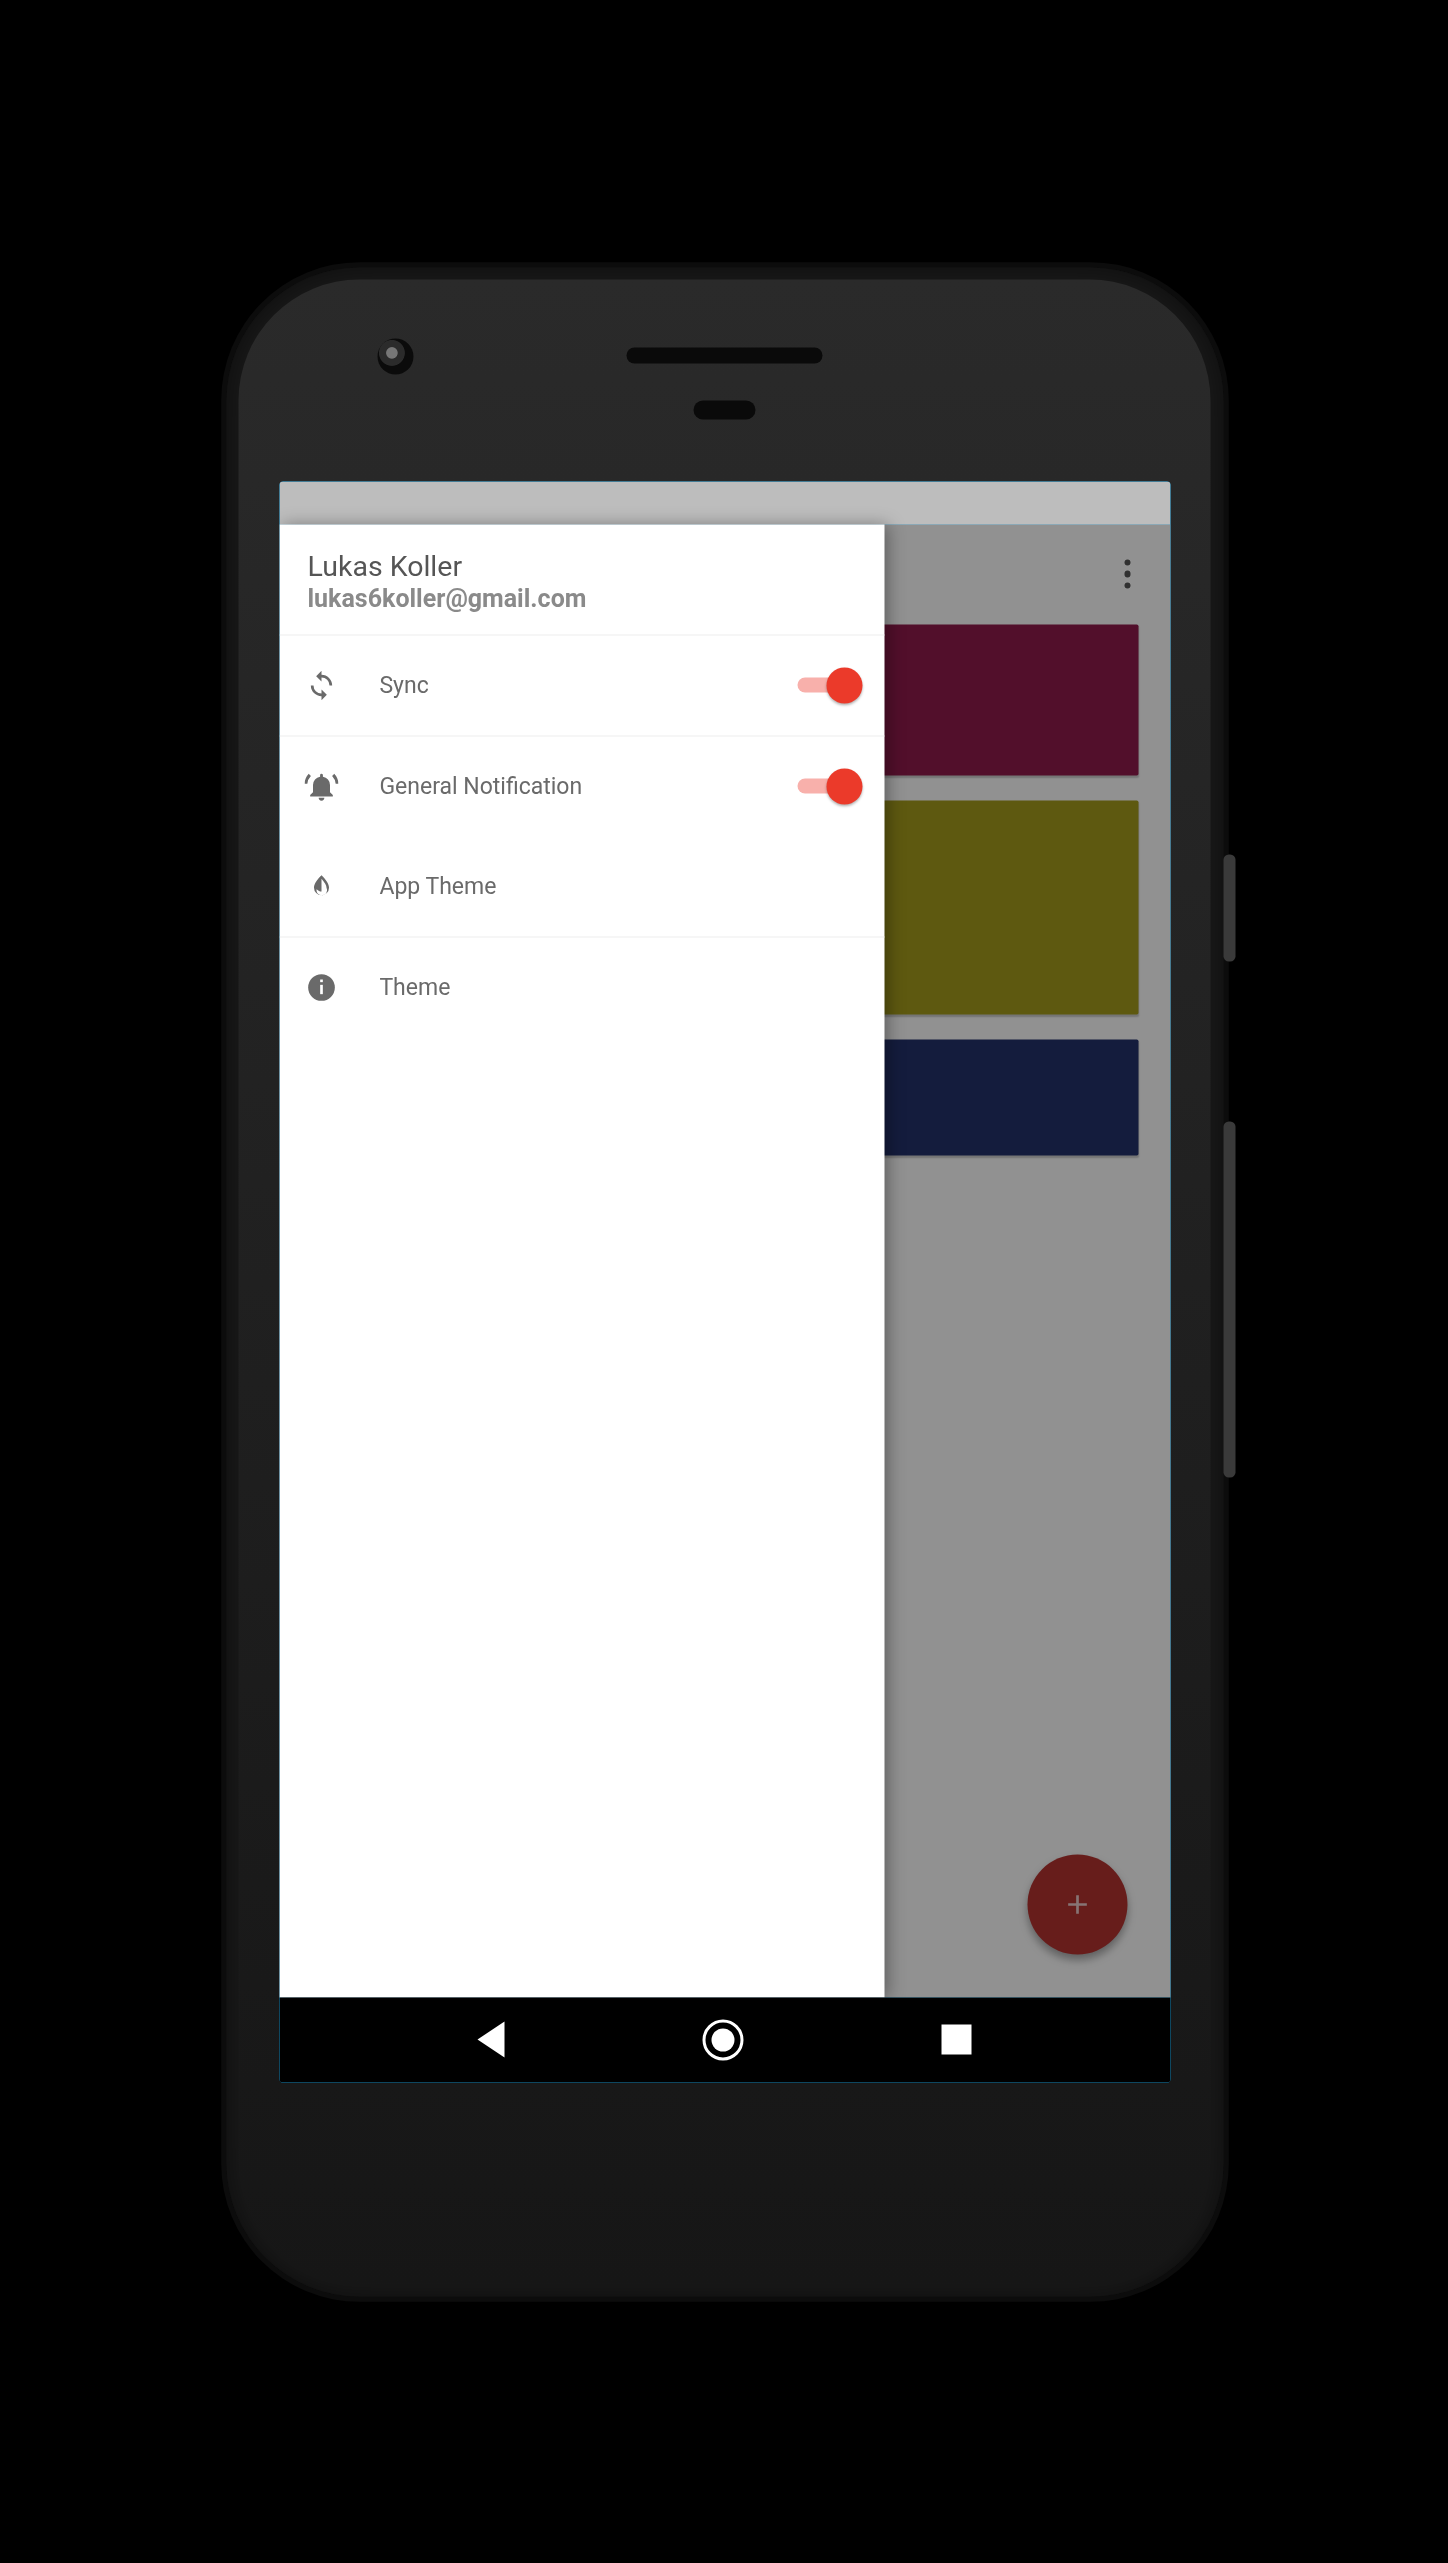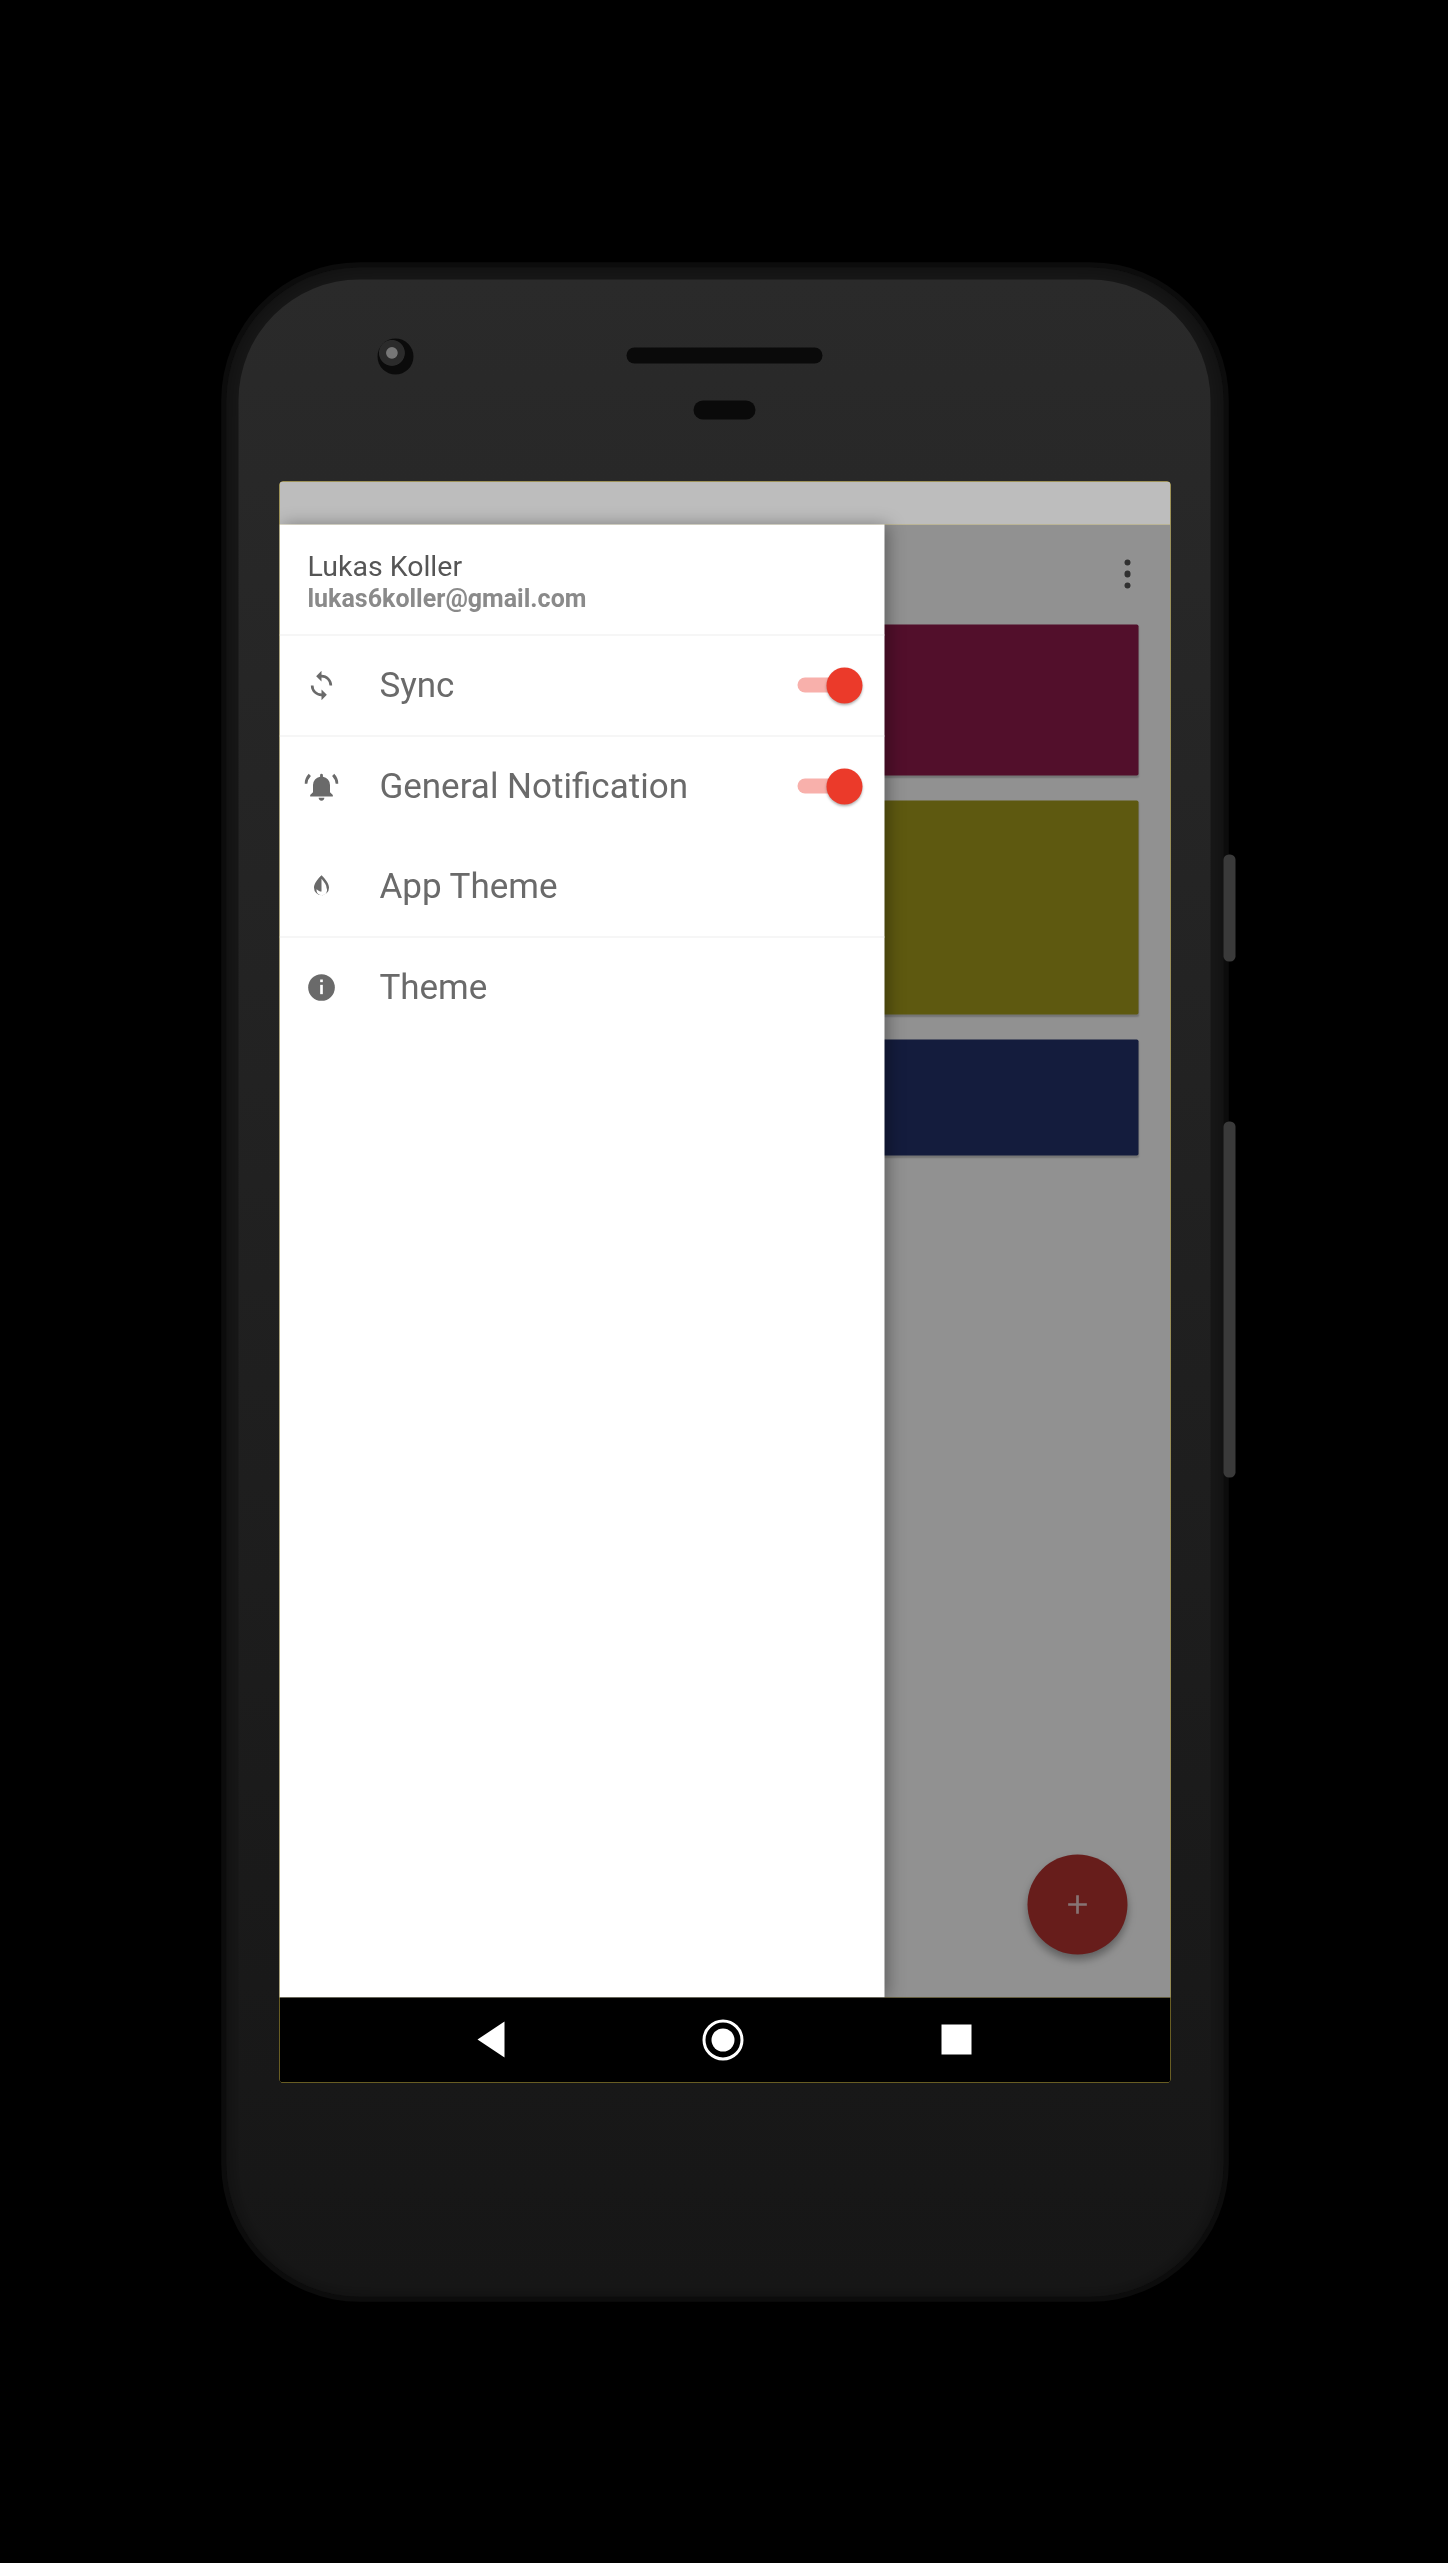--- a/index.html
+++ b/index.html
@@ -31,21 +31,21 @@
     width:62px; height:19.6px; border-radius:10.7px; background:#0a0a0a; z-index:2;
   }
   .side-btn {
     position:absolute; right:-12.5px; width:12.5px; background:#3a3a3a; border-radius:5.3px;
   }
   .side-btn.b1 { top:587px; height:107px; }
   .side-btn.b2 { top:854px; height:356px; }
 
   .screen {
     position:absolute; left:53px; right:53px; top:214px; bottom:214px;
-    background:#fde047; overflow:hidden; z-index:1; border-radius:3.6px;
+    background:#0ea5e9; overflow:hidden; z-index:1; border-radius:3.6px;
   }
 
   
   .statusbar {
     position:absolute; left:0; right:0; top:0; height:43px; background:#bdbdbd;
   }
 
   
   .app {
     position:absolute; left:0; right:0; top:43px; bottom:85px; background:#fafafa;
@@ -81,21 +81,21 @@
     display:flex; flex-direction:column;
   }
   .drawer-header {
     padding:25px 28.5px 21.4px 28.5px; border-bottom:0.9px solid #eee;
   }
   .drawer-header .name { font-size:28.5px; color:#555; font-weight:400; }
   .drawer-header .email { font-size:25px; color:#8a8a8a; margin-top:1.8px;font-weight:bold; }
   .drawer-section { border-bottom:0.9px solid #eee; }
   .drawer-item {
     display:flex; align-items:center; height:100px; padding:0 25px 0 21.4px; gap:36px;
-    color:#6a6a6a; font-size:35px;
+    color:#6a6a6a; font-size:23px;
   }
   .drawer-item .icon {
     width:43px; height:43px; display:flex; align-items:center; justify-content:center; color:#6a6a6a;
   }
   .drawer-item .label { flex:1; }
   .switch {
     position:relative; width:62px; height:25px;
   }
   .switch .track {
     position:absolute; left:0; right:0; top:5.3px; height:14.2px; border-radius:9px; background:#f8b0ab;

